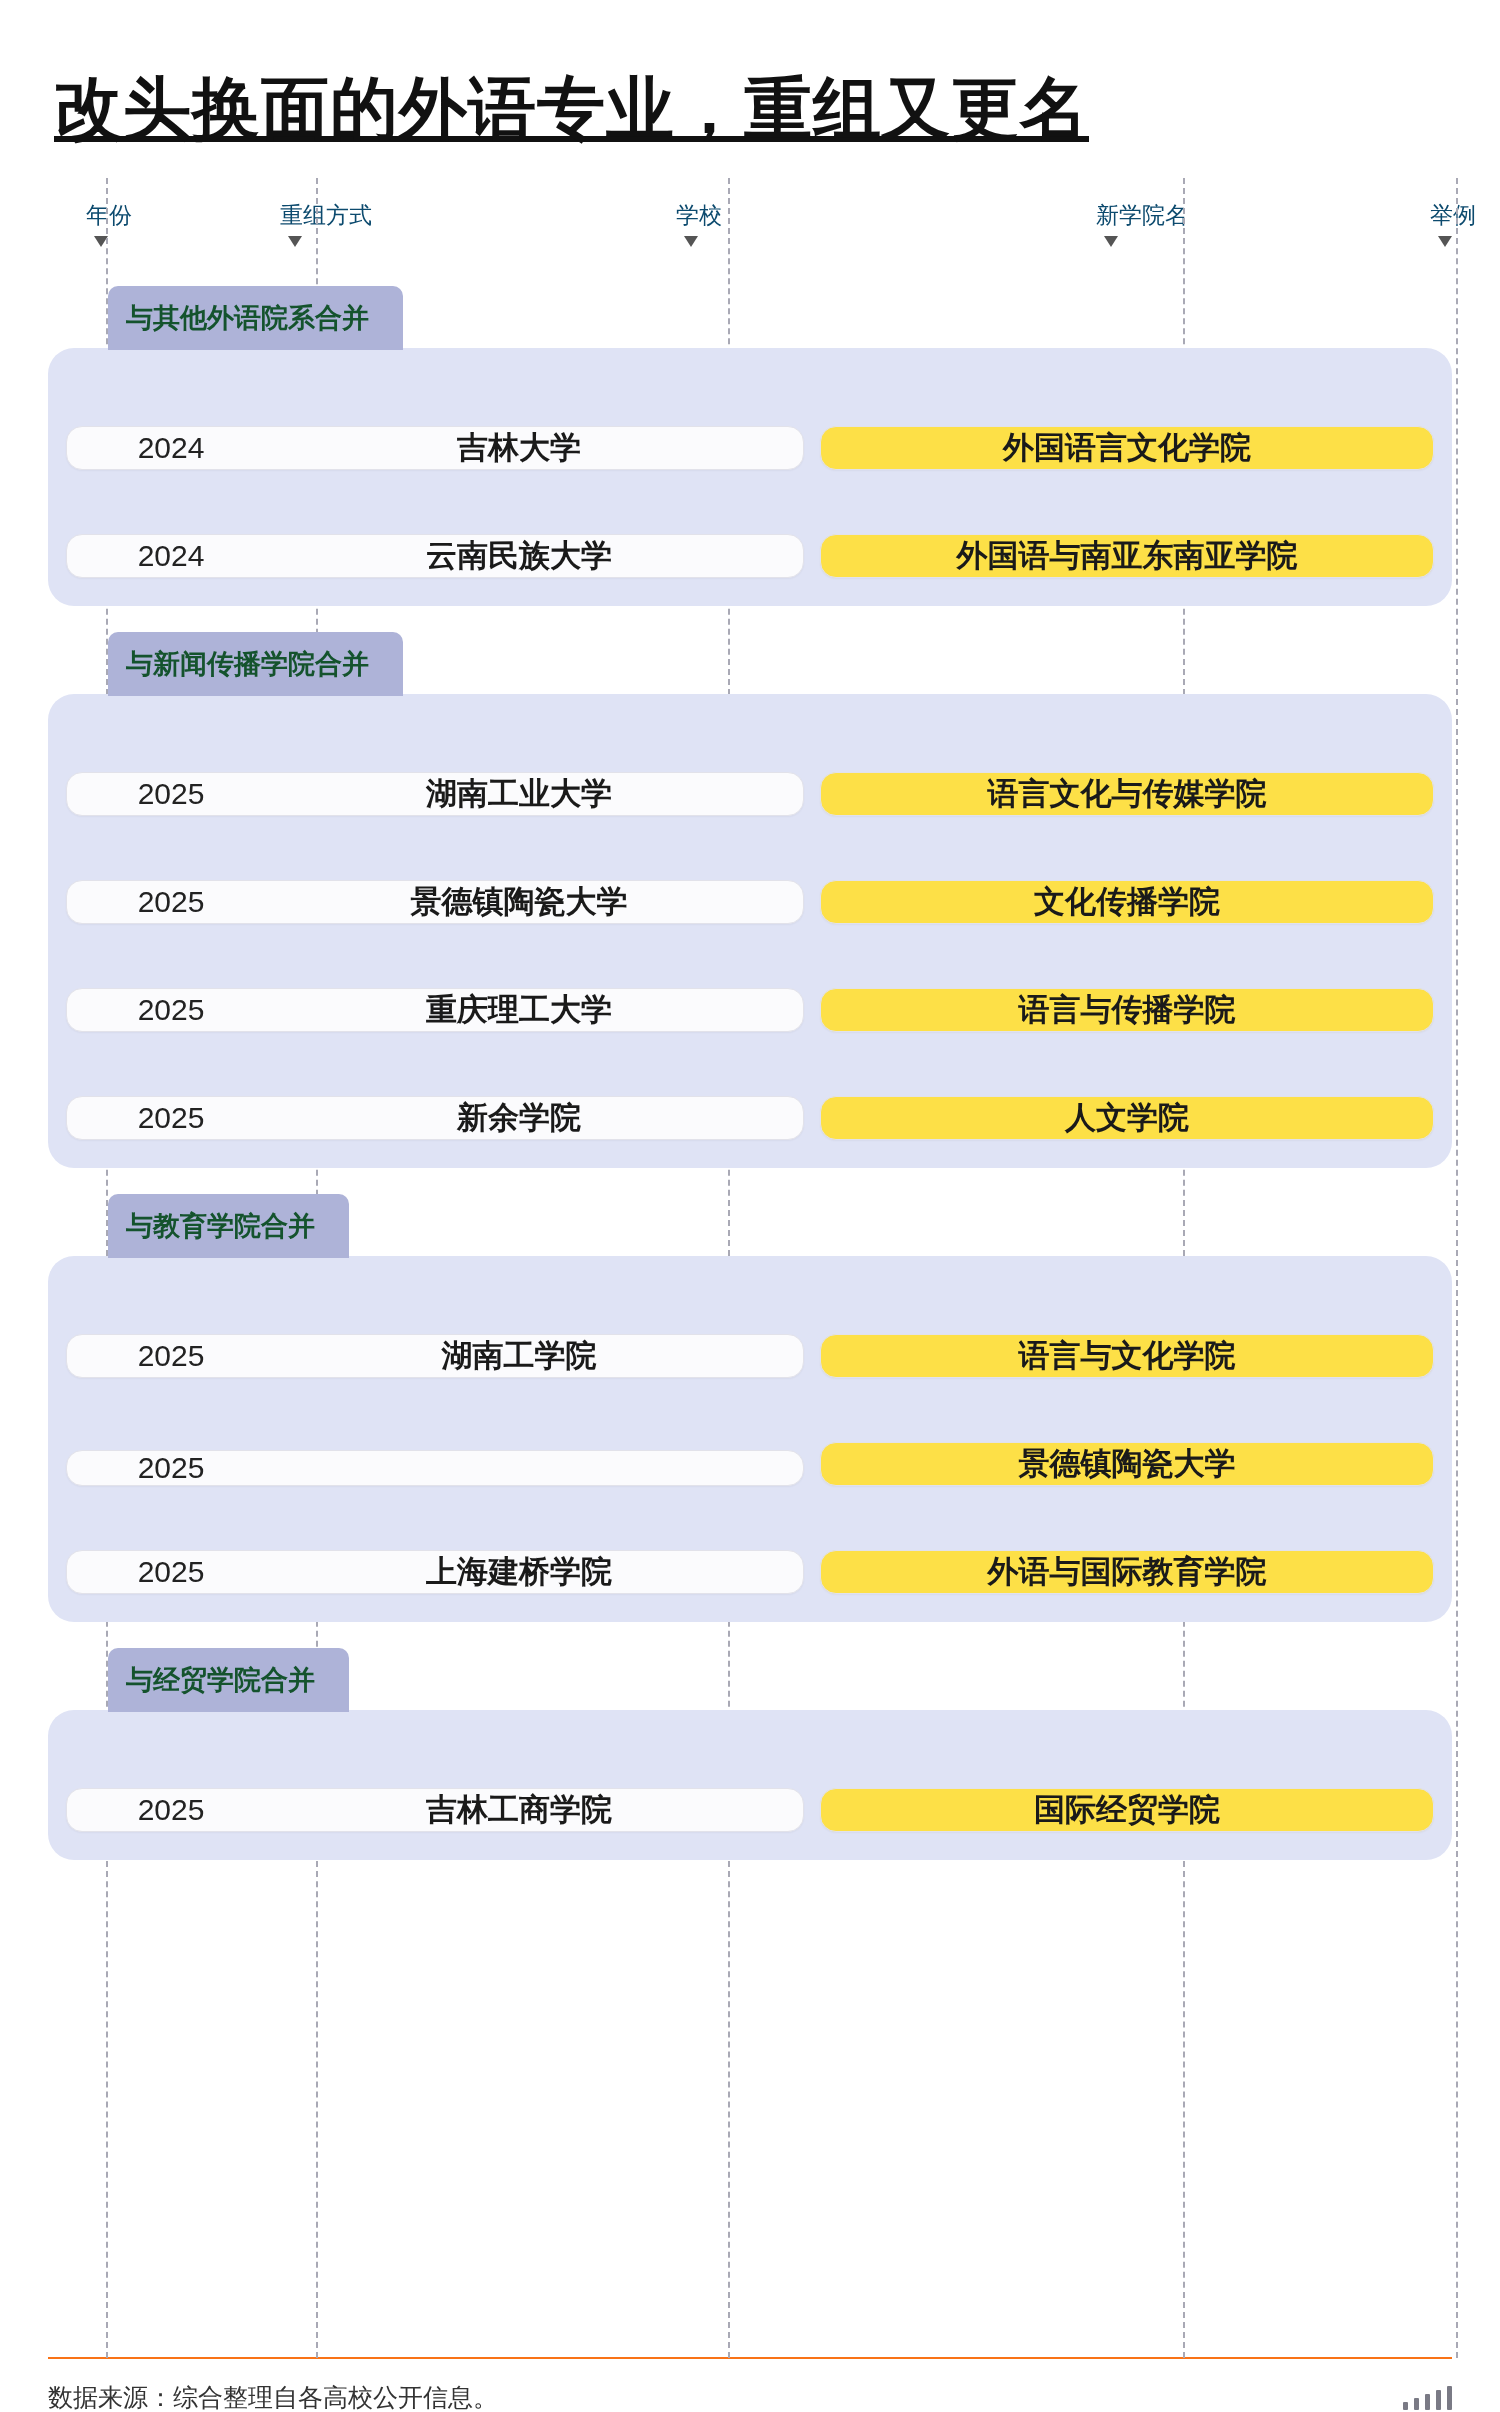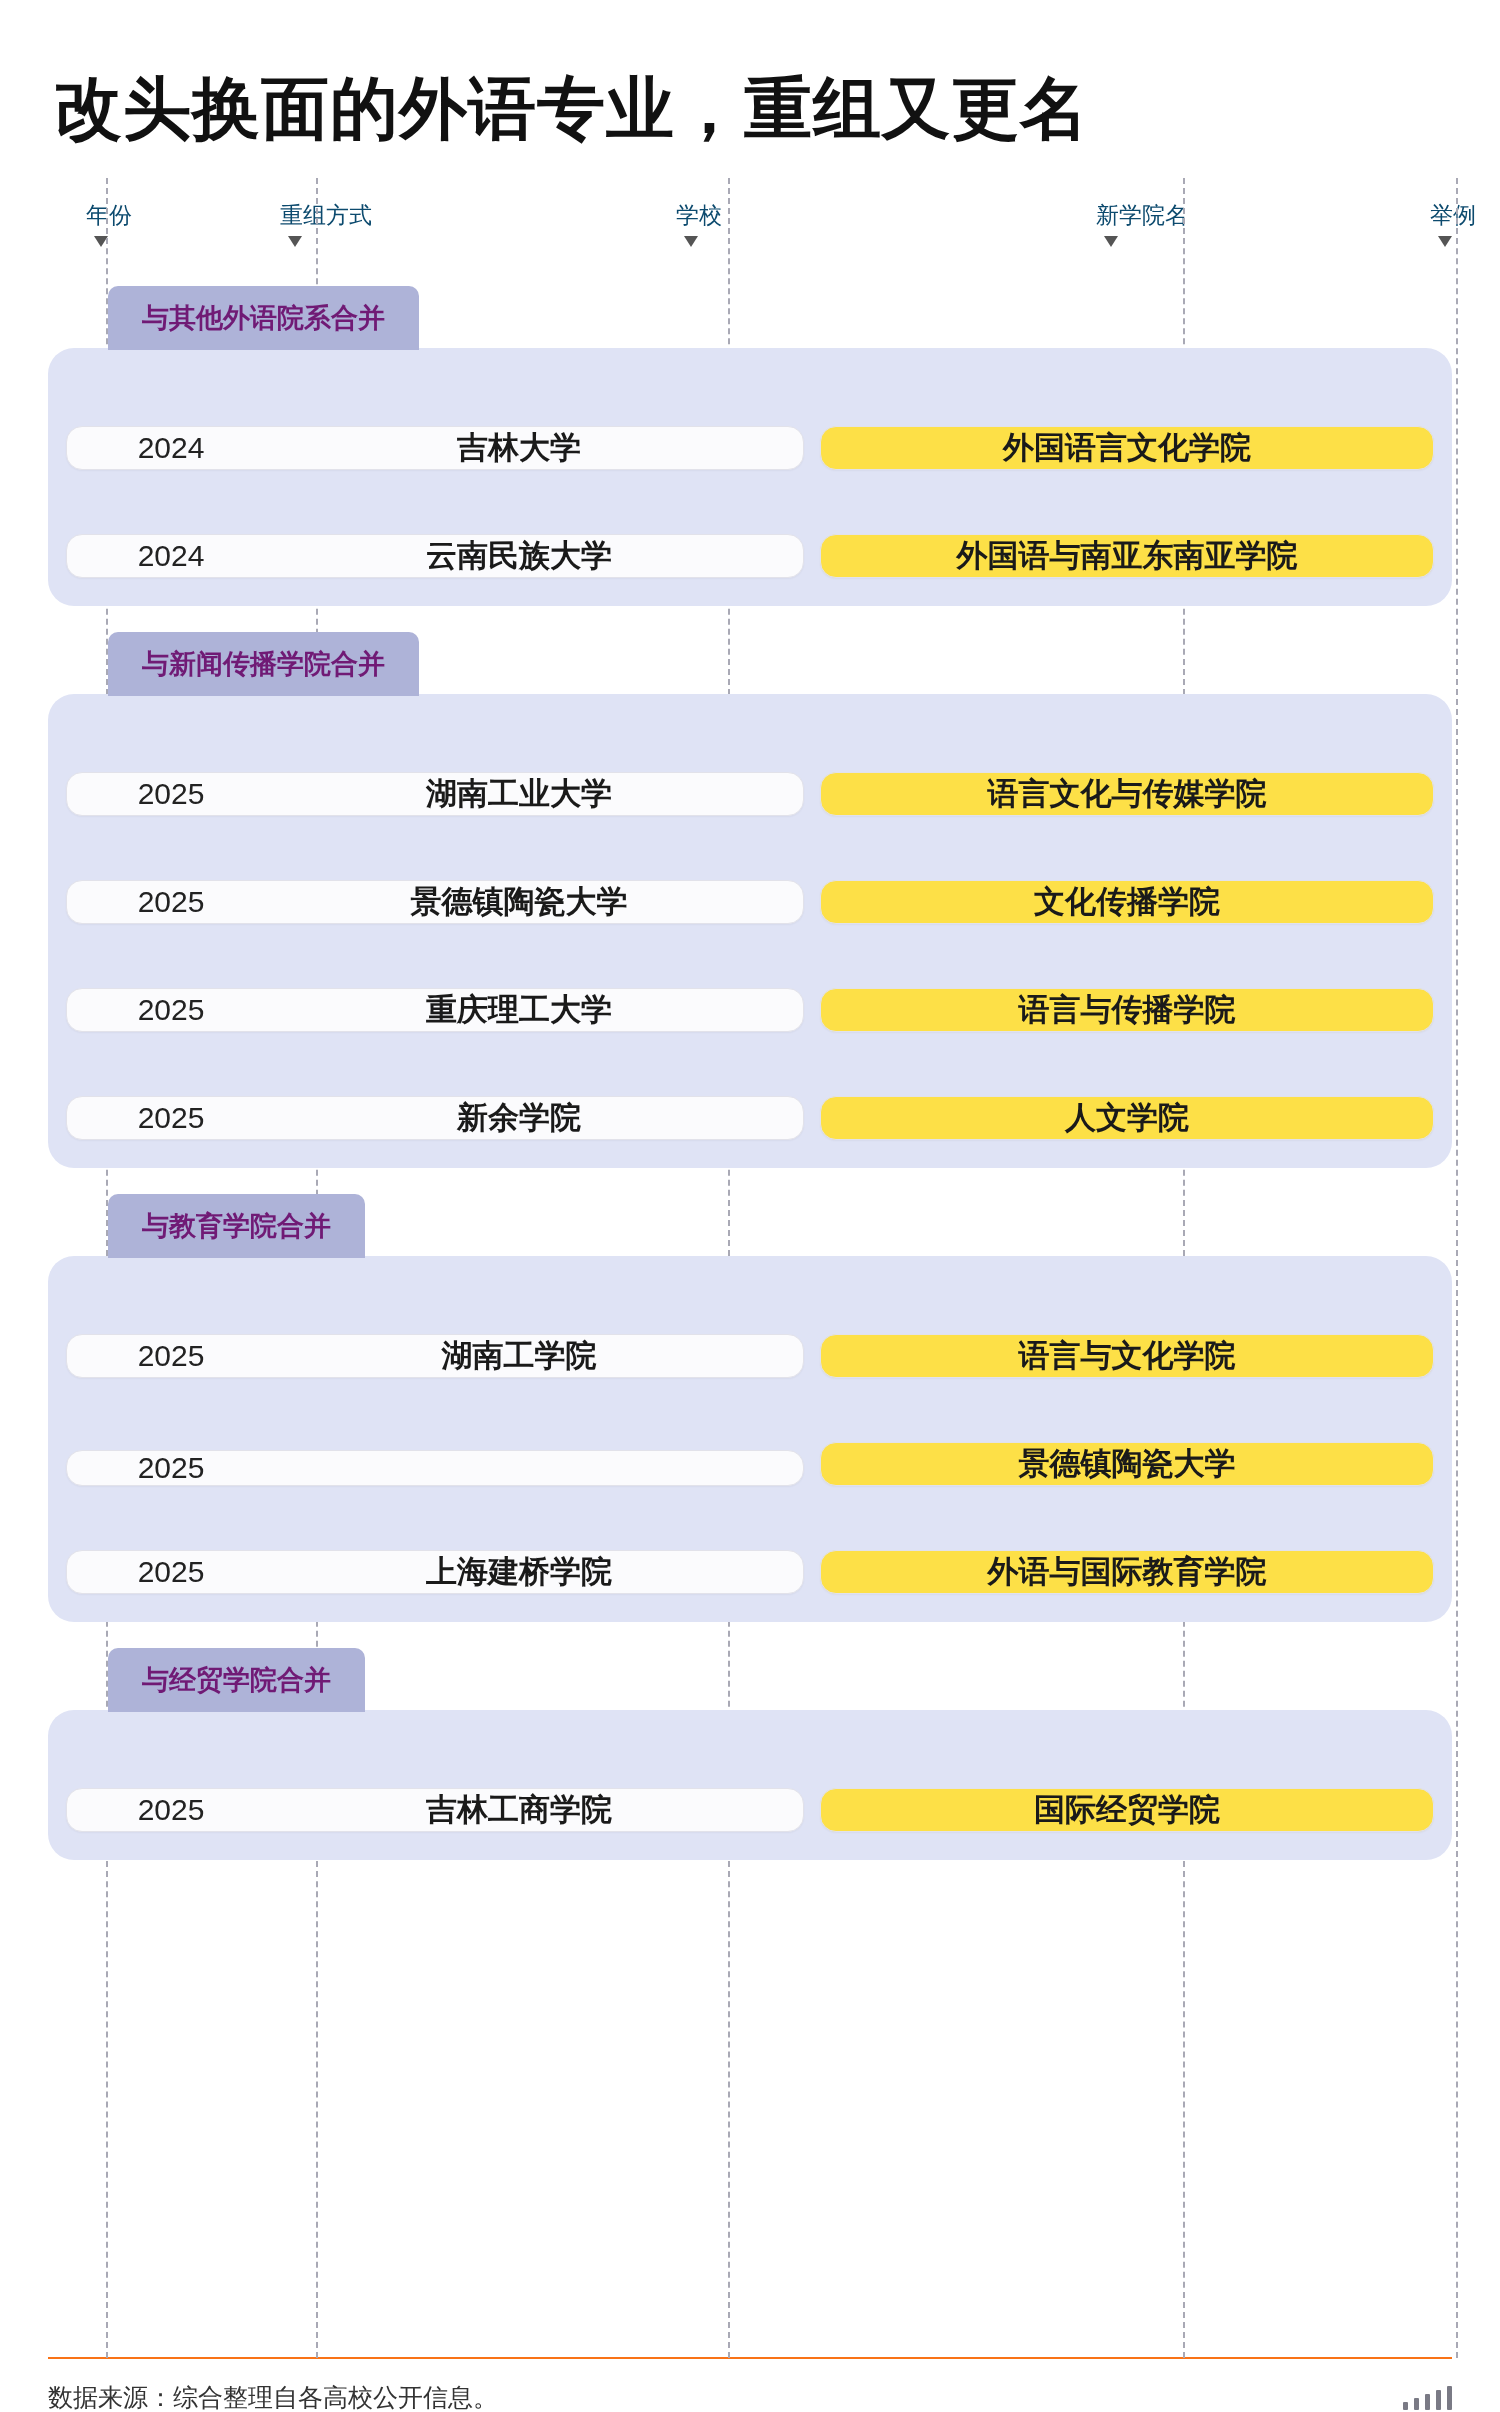--- a/index.html
+++ b/index.html
@@ -25,20 +25,21 @@
 
   
   .title {
     font-size: 68px;
     font-weight: bold;
     letter-spacing: 1px;
     color: #111111;
     padding-top: 18px;
     padding-left: 6px;
     white-space: nowrap;
+    text-decoration: underline;
   }
 
   
   .col-heads {
     position: relative;
     height: 86px;
     margin-top: 6px;
   }
   .col-head {
     position: absolute;
@@ -69,24 +70,24 @@
   }
 
   
   .groups { position: relative; z-index: 2; }
 
   .group { margin-bottom: 26px; position: relative; }
 
   .group-tab {
     display: inline-block;
     background: #aeb3d8;
-    color: #701a75;
+    color: #14532d;
     font-size: 27px;
     font-weight: bold;
-    padding: 14px 34px 14px 34px;
+    padding: 14px 34px 14px 18px;
     border-radius: 10px 10px 0 0;
     margin-left: 60px;
     position: relative;
     z-index: 3;
   }
   .group-body {
     background: #dfe3f5;
     border-radius: 26px;
     padding: 14px 18px 16px 18px;
     position: relative;

